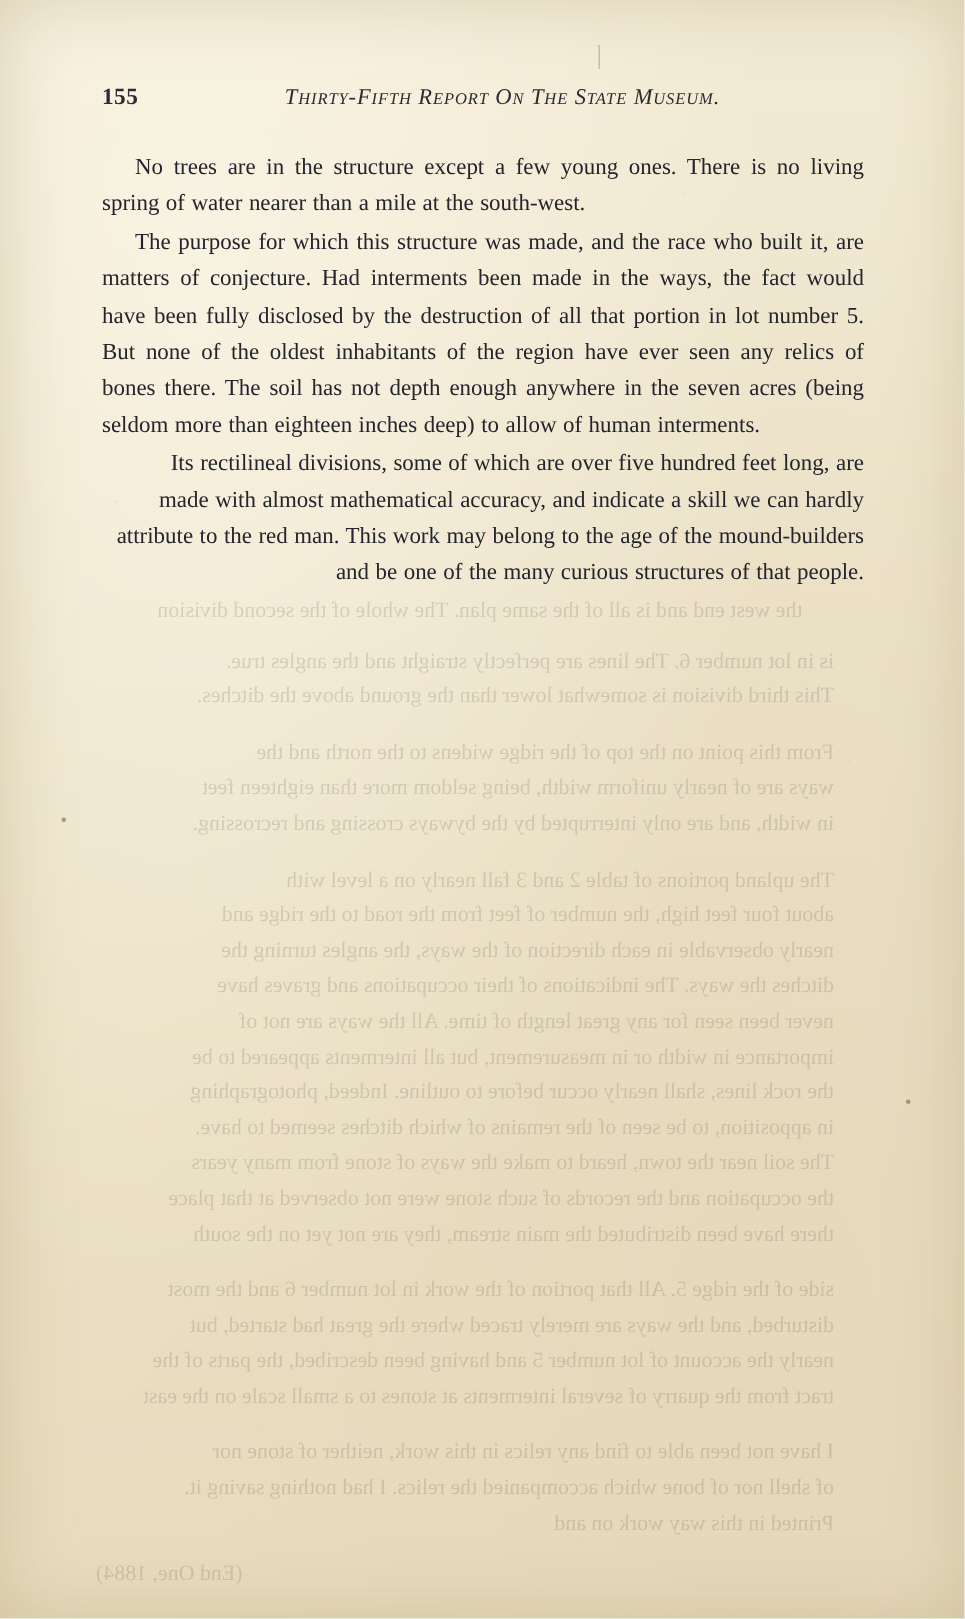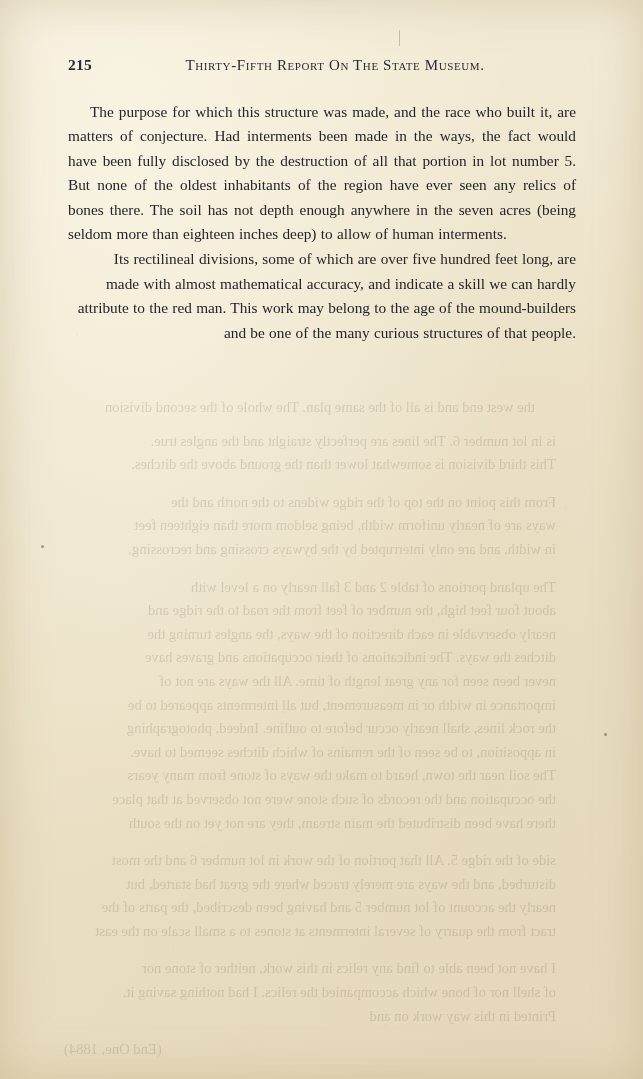--- a/index.html
+++ b/index.html
@@ -67,20 +67,21 @@
   }
   .running-head {
     flex: 1;
     text-align: center;
     font-size: 15px;
     letter-spacing: 0.6px;
     font-variant: small-caps;
     text-transform: capitalize;
     white-space: nowrap;
     padding-right: 26px;
+    font-style: italic;
   }
 
   p.body-par {
     margin: 0 0 0 0;
     font-size: 15.3px;
     line-height: 24.4px;
     color: #23242c;
     text-align: justify;
     text-indent: 22px;
     word-spacing: 0.5px;
@@ -175,24 +176,25 @@
 
     <p class="gap">I have not been able to find any relics in this work, neither of stone nor</p>
     <p>of shell nor of bone which accompanied the relics.  I had nothing saving it.</p>
     <p>Printed in this way work on and</p>
     <p class="sig">(End One, 1884)</p>
   </div>
 
   <div class="content">
 
     <div class="header">
-      <div class="folio">215</div>
+      <div class="folio">155</div>
       <div class="running-head">Thirty-fifth Report on the State Museum.</div>
     </div>
 
+    <p class="body-par">No trees are in the structure except a few young ones.  There is no living spring of water nearer than a mile at the south-west.</p>
     <p class="body-par">The purpose for which this structure was made, and the race who built it, are matters of conjecture.  Had interments been made in the ways, the fact would have been fully disclosed by the destruction of all that portion in lot number 5.  But none of the oldest inhabitants of the region have ever seen any relics of bones there.  The soil has not depth enough anywhere in the seven acres (being seldom more than eighteen inches deep) to allow of human interments.</p>
     <p class="body-par last">Its rectilineal divisions, some of which are over five hundred feet long, are made with almost mathematical accuracy, and indicate a skill we can hardly attribute to the red man.  This work may belong to the age of the mound-builders and be one of the many curious structures of that people.</p>
 
   </div>
 
   <div class="marginal-dot" style="left:41px; top:545px;"></div>
   <div class="marginal-dot" style="left:604px; top:733px;"></div>
   <div class="tick" style="left:399px; top:30px;"></div>
 
   <div class="edge-shade"></div>

